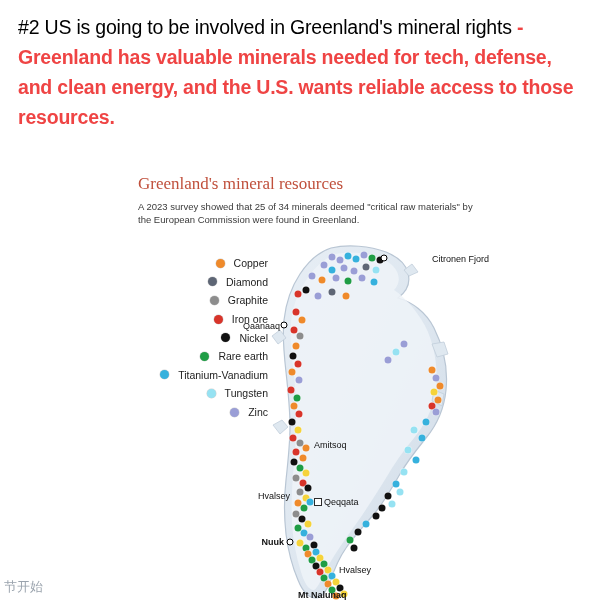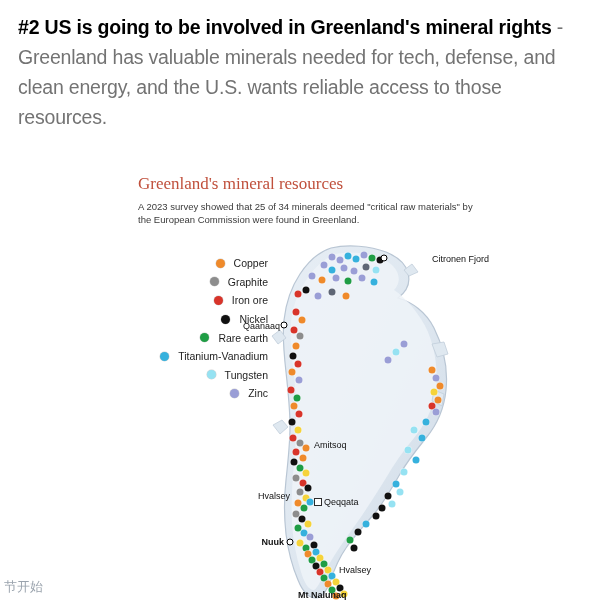--- a/index.html
+++ b/index.html
@@ -17,26 +17,26 @@
 
   
   .headline {
     padding: 12px 18px 0 18px;
     font-size: 19.5px;
     line-height: 30px;
     color: #1a1a1a;
     letter-spacing: -0.2px;
   }
   .headline .lead {
+    font-weight: normal;
+    color: #000000;
+  }
+  .headline .rest {
     font-weight: bold;
-    color: #000000;
-  }
-  .headline .rest {
-    font-weight: normal;
-    color: #737373;
+    color: #ef4444;
   }
 
   
   .graphic {
     position: absolute;
     left: 0;
     top: 152px;
     width: 600px;
     height: 448px;
     background: #ffffff;
@@ -170,20 +170,24 @@
 
 <div class="graphic">
 
   <div class="graphic-title">Greenland's mineral resources</div>
   <div class="graphic-sub">A 2023 survey showed that 25 of 34 minerals deemed "critical raw materials" by the European Commission were found in Greenland.</div>
 
   <div class="legend" id="legend">
       <div class="legend-row">
         <span class="legend-dot" style="background: rgb(239, 138, 43);"></span>
         <span class="legend-label">Copper</span>
+      </div>
+      <div class="legend-row">
+        <span class="legend-dot" style="background: rgb(94, 102, 117);"></span>
+        <span class="legend-label">Diamond</span>
       </div>
       <div class="legend-row">
         <span class="legend-dot" style="background: rgb(141, 141, 141);"></span>
         <span class="legend-label">Graphite</span>
       </div>
       <div class="legend-row">
         <span class="legend-dot" style="background: rgb(216, 52, 42);"></span>
         <span class="legend-label">Iron ore</span>
       </div>
       <div class="legend-row">

